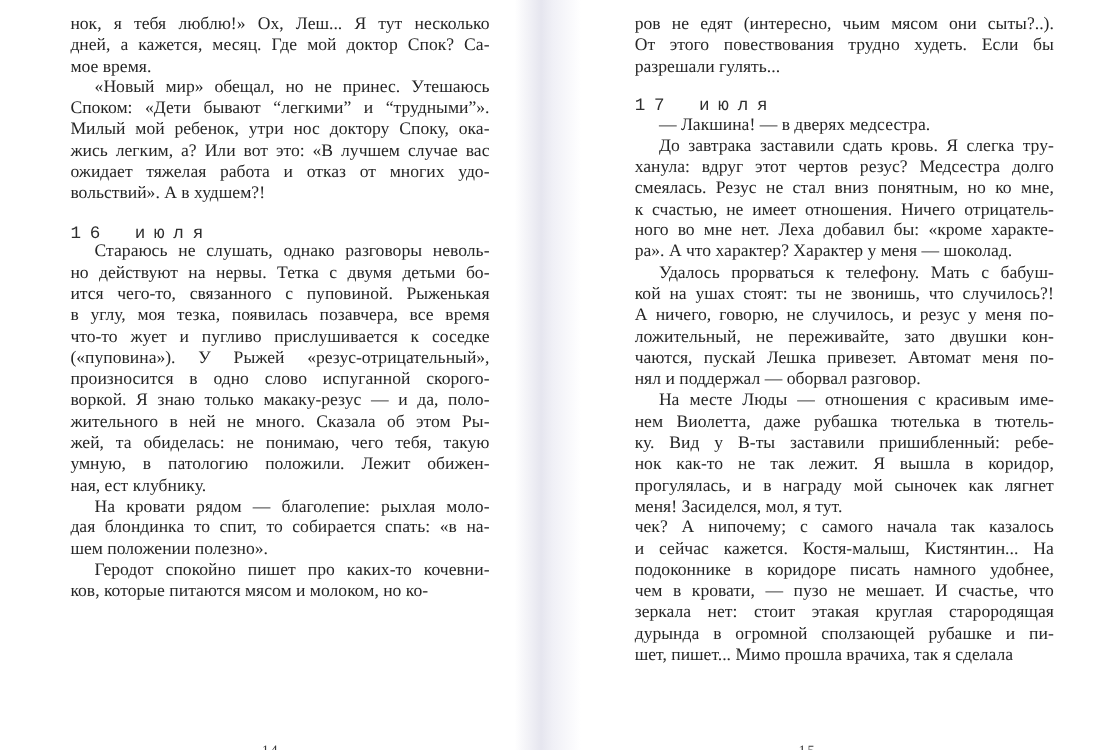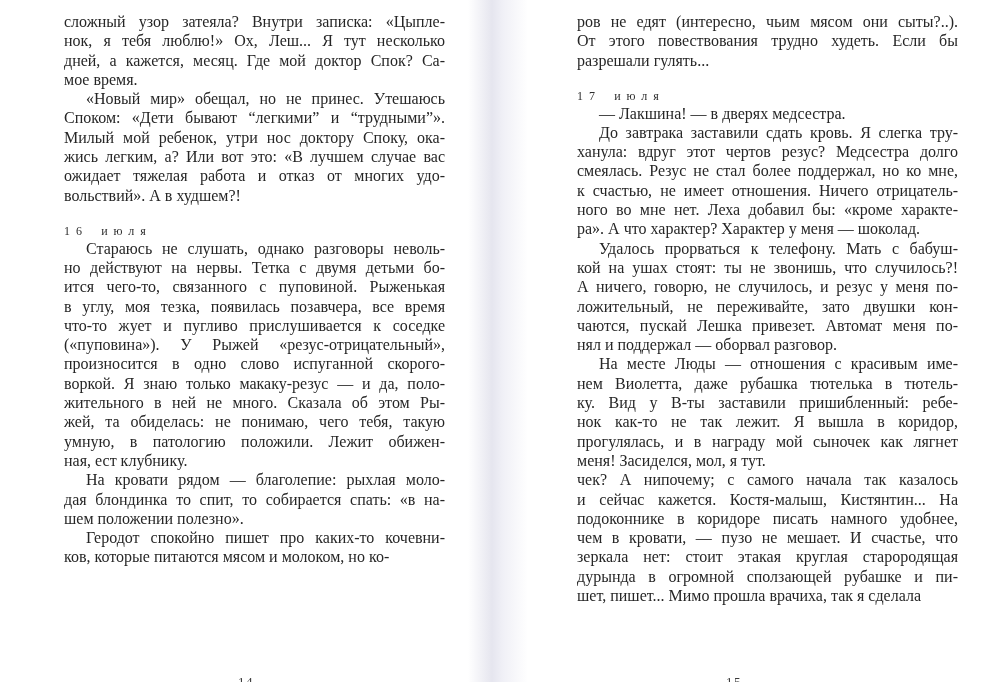--- a/index.html
+++ b/index.html
@@ -33,22 +33,22 @@
   .line {
     font-size: 16px;
     line-height: 19.3px;
     text-align: justify;
     text-align-last: justify;
     text-justify: inter-word;
   }
   .line.last  { text-align-last: left; }
   .line.first { text-indent: 22px; }
   .date-heading {
-    font-family: Liberation Serif, serif;
-    font-size: 12px;
+    font-family: Liberation Mono, monospace;
+    font-size: 16px;
     height: 14.7px;
     line-height: 14.7px;
     letter-spacing: 0.5em;
     word-spacing: 0.35em;
     margin-top: 19px;
     color: #2e2e2e;
   }
   .page-number {
     position: absolute;
     top: 674px;
@@ -62,21 +62,20 @@
   #right-num { left: 714px; }
 </style>
 </head>
 <body>
 
 <div class="spread">
   <div class="gutter-shadow"></div>
 
   <div class="page-col" id="left-col">
       <div class="paragraph">
-        <div class="line">сложный узор затеяла? Внутри записка: «Цыпле-</div>
         <div class="line">нок, я тебя люблю!» Ох, Леш... Я тут несколько</div>
         <div class="line">дней, а кажется, месяц. Где мой доктор Спок? Са-</div>
         <div class="line last">мое время.</div>
       </div>
       <div class="paragraph">
         <div class="line first">«Новый мир» обещал, но не принес. Утешаюсь</div>
         <div class="line">Споком: «Дети бывают “легкими” и “трудными”».</div>
         <div class="line">Милый мой ребенок, утри нос доктору Споку, ока-</div>
         <div class="line">жись легким, а? Или вот это: «В лучшем случае вас</div>
         <div class="line">ожидает тяжелая работа и отказ от многих удо-</div>
@@ -113,21 +112,21 @@
         <div class="line">От этого повествования трудно худеть. Если бы</div>
         <div class="line last">разрешали гулять...</div>
       </div>
       <div class="date-heading">17 июля</div>
       <div class="paragraph">
         <div class="line first last">— Лакшина! — в дверях медсестра.</div>
       </div>
       <div class="paragraph">
         <div class="line first">До завтрака заставили сдать кровь. Я слегка тру-</div>
         <div class="line">ханула: вдруг этот чертов резус? Медсестра долго</div>
-        <div class="line">смеялась. Резус не стал более поддержал, но ко мне,</div>
+        <div class="line">смеялась. Резус не стал вниз понятным, но ко мне,</div>
         <div class="line">к счастью, не имеет отношения. Ничего отрицатель-</div>
         <div class="line">ного во мне нет. Леха добавил бы: «кроме характе-</div>
         <div class="line last">ра». А что характер? Характер у меня — шоколад.</div>
       </div>
       <div class="paragraph">
         <div class="line first">Удалось прорваться к телефону. Мать с бабуш-</div>
         <div class="line">кой на ушах стоят: ты не звонишь, что случилось?!</div>
         <div class="line">А ничего, говорю, не случилось, и резус у меня по-</div>
         <div class="line">ложительный, не переживайте, зато двушки кон-</div>
         <div class="line">чаются, пускай Лешка привезет. Автомат меня по-</div>

